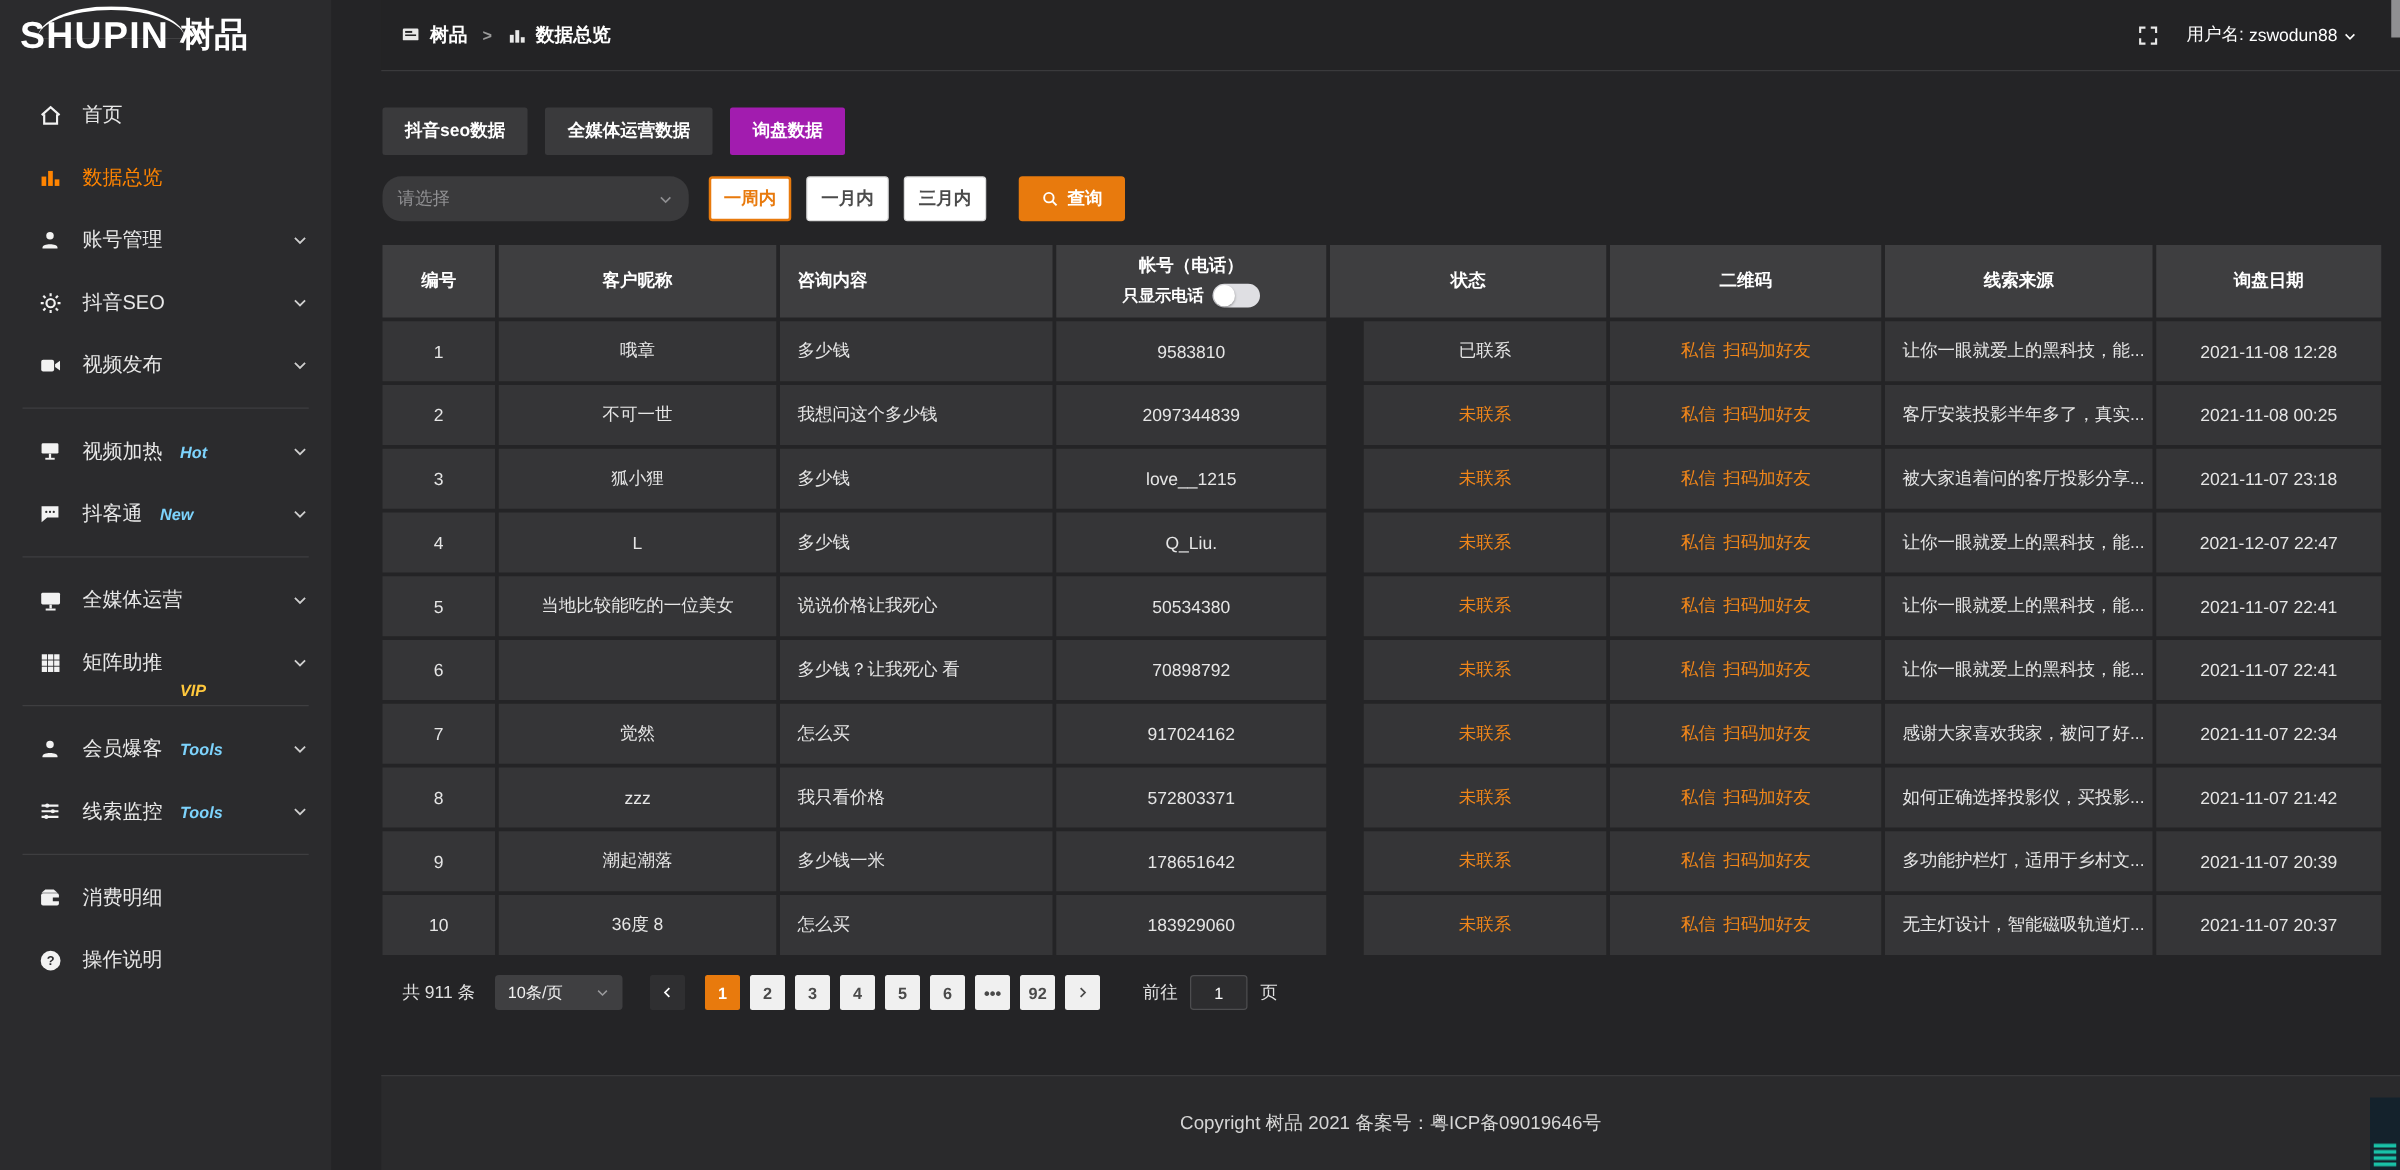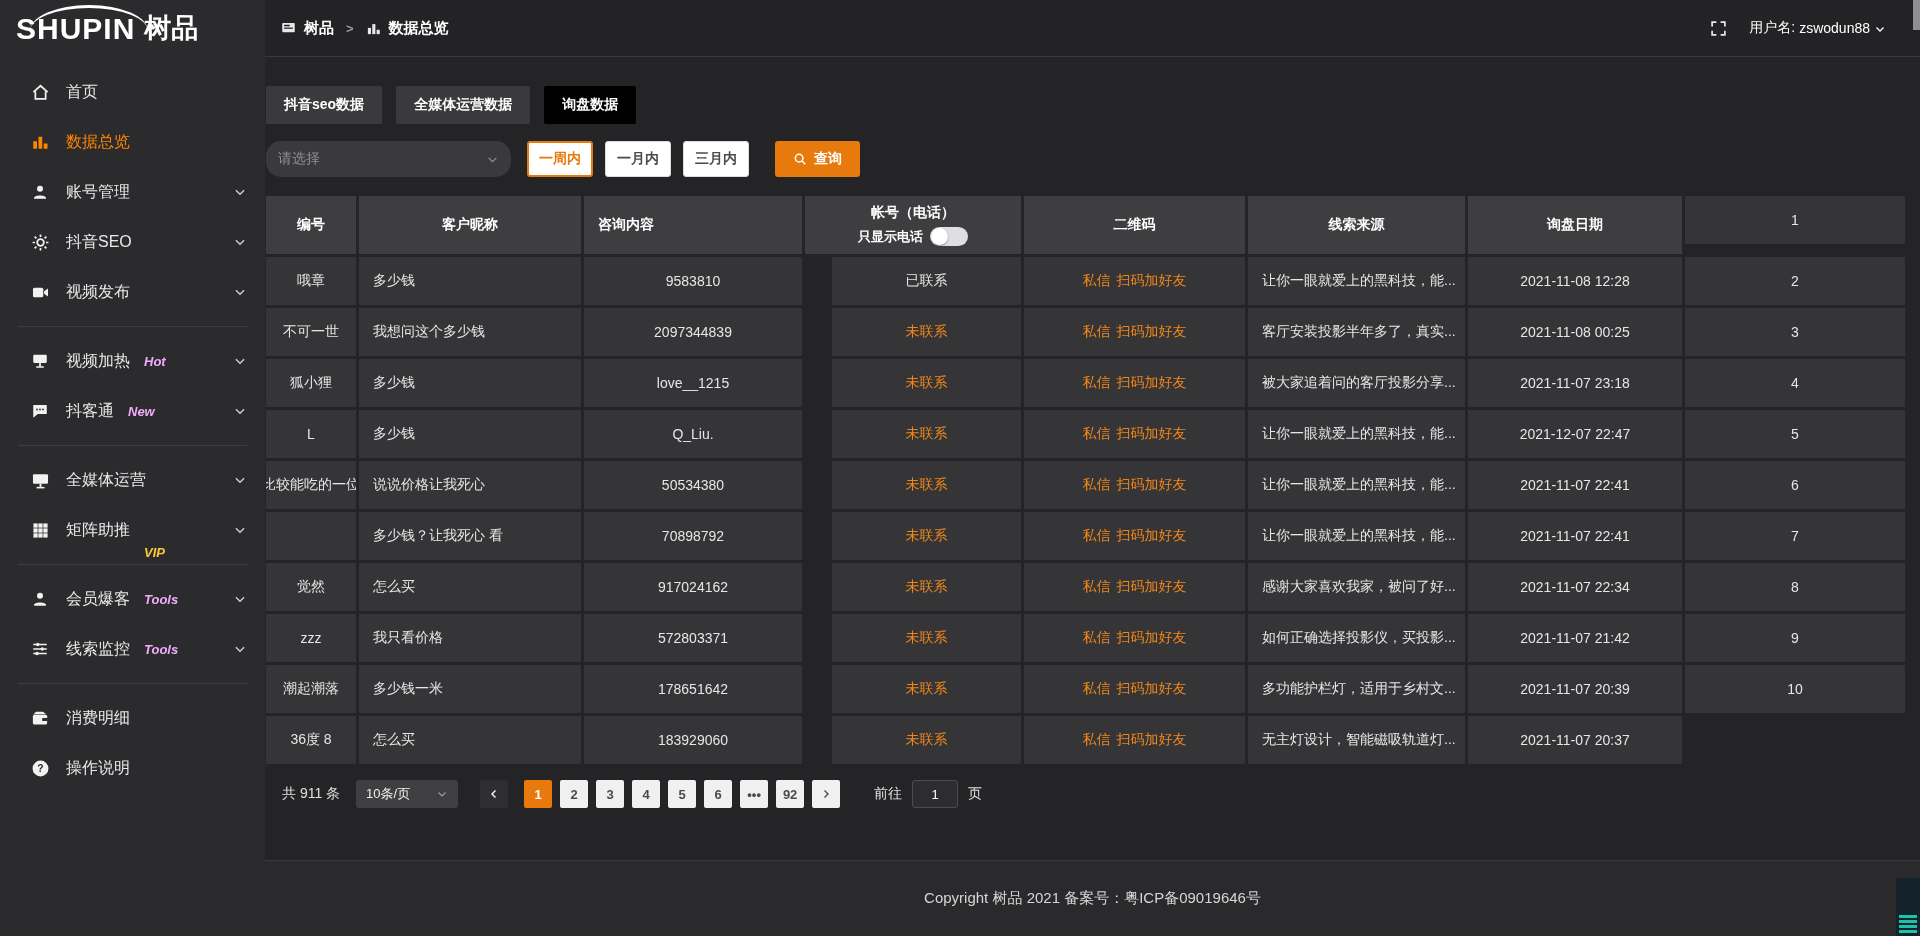--- a/index.html
+++ b/index.html
@@ -1,35 +1,35 @@
 <!DOCTYPE html>
 <html><head>
 <meta charset="utf-8">
 <style>
   * { margin:0; padding:0; box-sizing:border-box; }
   html,body { width:1920px; height:936px; overflow:hidden; background:#242426;
     font-family:"Liberation Sans","DejaVu Sans",sans-serif; }
-  .app { display:flex; width:100%; height:100%; }
+  .app { display:flex; width:100%; height:100%;gap:40px; }
 
   
   .sidebar { width:265px; background:#2b2b2d; flex:none; display:flex; flex-direction:column; }
   .logo { height:57px; display:flex; align-items:center; padding-left:16px; }
   .logo-en { position:relative; color:#fff; font-weight:bold; font-size:30px; letter-spacing:1px; line-height:1; }
   .logo-arc { position:absolute; left:14px; top:-9px; width:118px; height:26px;
     border-top:3px solid #fff; border-radius:50%/100% 100% 0 0; }
   .logo-cn { color:#fff; font-weight:bold; font-size:27px; margin-left:9px; line-height:1; }
   .nav { padding-top:10px; }
   .nav-item { height:50px; display:flex; align-items:center; padding:0 18px 0 30px; cursor:pointer;
     color:#e8e8e8; font-size:16px; }
   .nav-item .nicon { width:20px; height:20px; margin-right:16px; display:flex; align-items:center; justify-content:center; color:#f2f2f2; }
   .nav-item.active { color:#ff8400; }
   .nav-item.active .nicon { color:#ff8400; }
   .nav-label { flex:none; }
   .badge { font-style:italic; font-weight:bold; font-size:13px; margin-left:14px; }
-  .badge.red { color:#f0abfc;font-style:italic; }
+  .badge.red { color:#7dd3fc;font-style:italic; }
   .badge.gold { color:#ffc83d;margin-top:45px; }
   .nav-chevron { margin-left:auto; color:#cfcfcf; display:flex; }
   .nav-divider { height:1px; background:#3e3e40; margin:9px 18px; }
   svg { display:block; }
 
   
   .main { flex:1; display:flex; flex-direction:column; min-width:0; }
   .topbar { height:57px; flex:none; background:#232325; border-bottom:1px solid #3a3a3c;
     display:flex; align-items:center; padding:0 34px 0 16px; }
   .crumb { display:flex; align-items:center; color:#fff; font-size:15px; font-weight:bold; gap:8px; }
@@ -39,21 +39,21 @@
   .fullscreen { color:#e8e8e8; display:flex; cursor:pointer; }
   .userbox { display:flex; align-items:center; color:#fff; font-size:14px; gap:4px; cursor:pointer; }
   .userbox .uchev { display:flex; color:#fff; margin-top:2px; }
 
   .content { flex:1; display:flex; flex-direction:column; padding:0 15px 0 1px; min-height:0; }
 
   
   .tabs { margin-top:29px; display:flex; gap:14px; }
   .tab { height:38px; padding:0 18px; display:flex; align-items:center; background:#3a3a3c;
     color:#fff; font-size:14px; font-weight:bold; border-radius:2px; cursor:pointer; }
-  .tab.active { background:#000000; }
+  .tab.active { background:#a21caf; }
 
   
   .filters { margin-top:17px; display:flex; align-items:center; }
   .select { width:245px; height:36px; background:#3a3a3c; border-radius:15px; display:flex;
     align-items:center; padding:0 12px; color:#8f8f92; font-size:14px; cursor:pointer; }
   .select .schev { margin-left:auto; color:#8f8f92; display:flex; }
   .range-btn { height:36px; min-width:66px; padding:0 5px; background:#fff; border:1px solid #dcdcdc;
     border-radius:3px; color:#4b4b4b; font-size:14px; display:flex; align-items:center; justify-content:center;
     margin-left:12px; cursor:pointer; font-weight:bold; }
   .range-btn.active { border:2px solid #e87a0d; color:#e87a0d; margin-left:16px; }
@@ -404,20 +404,21 @@
         <div class="th">编号</div>
         <div class="th">客户昵称</div>
         <div class="th left">咨询内容</div>
         <div class="th th-account">
           <span>帐号（电话）</span>
           <span class="line2">
             <span>只显示电话</span>
             <span class="toggle"></span>
           </span>
         </div>
+        <div class="th">状态</div>
         <div class="th">二维码</div>
         <div class="th">线索来源</div>
         <div class="th">询盘日期</div>
         <div style="display:contents;">
         <div class="trow">
           <div class="td">1</div>
           <div class="td">哦章</div>
           <div class="td left">多少钱</div>
           <div class="td">9583810</div>
           <div class="td status contacted">已联系</div>

